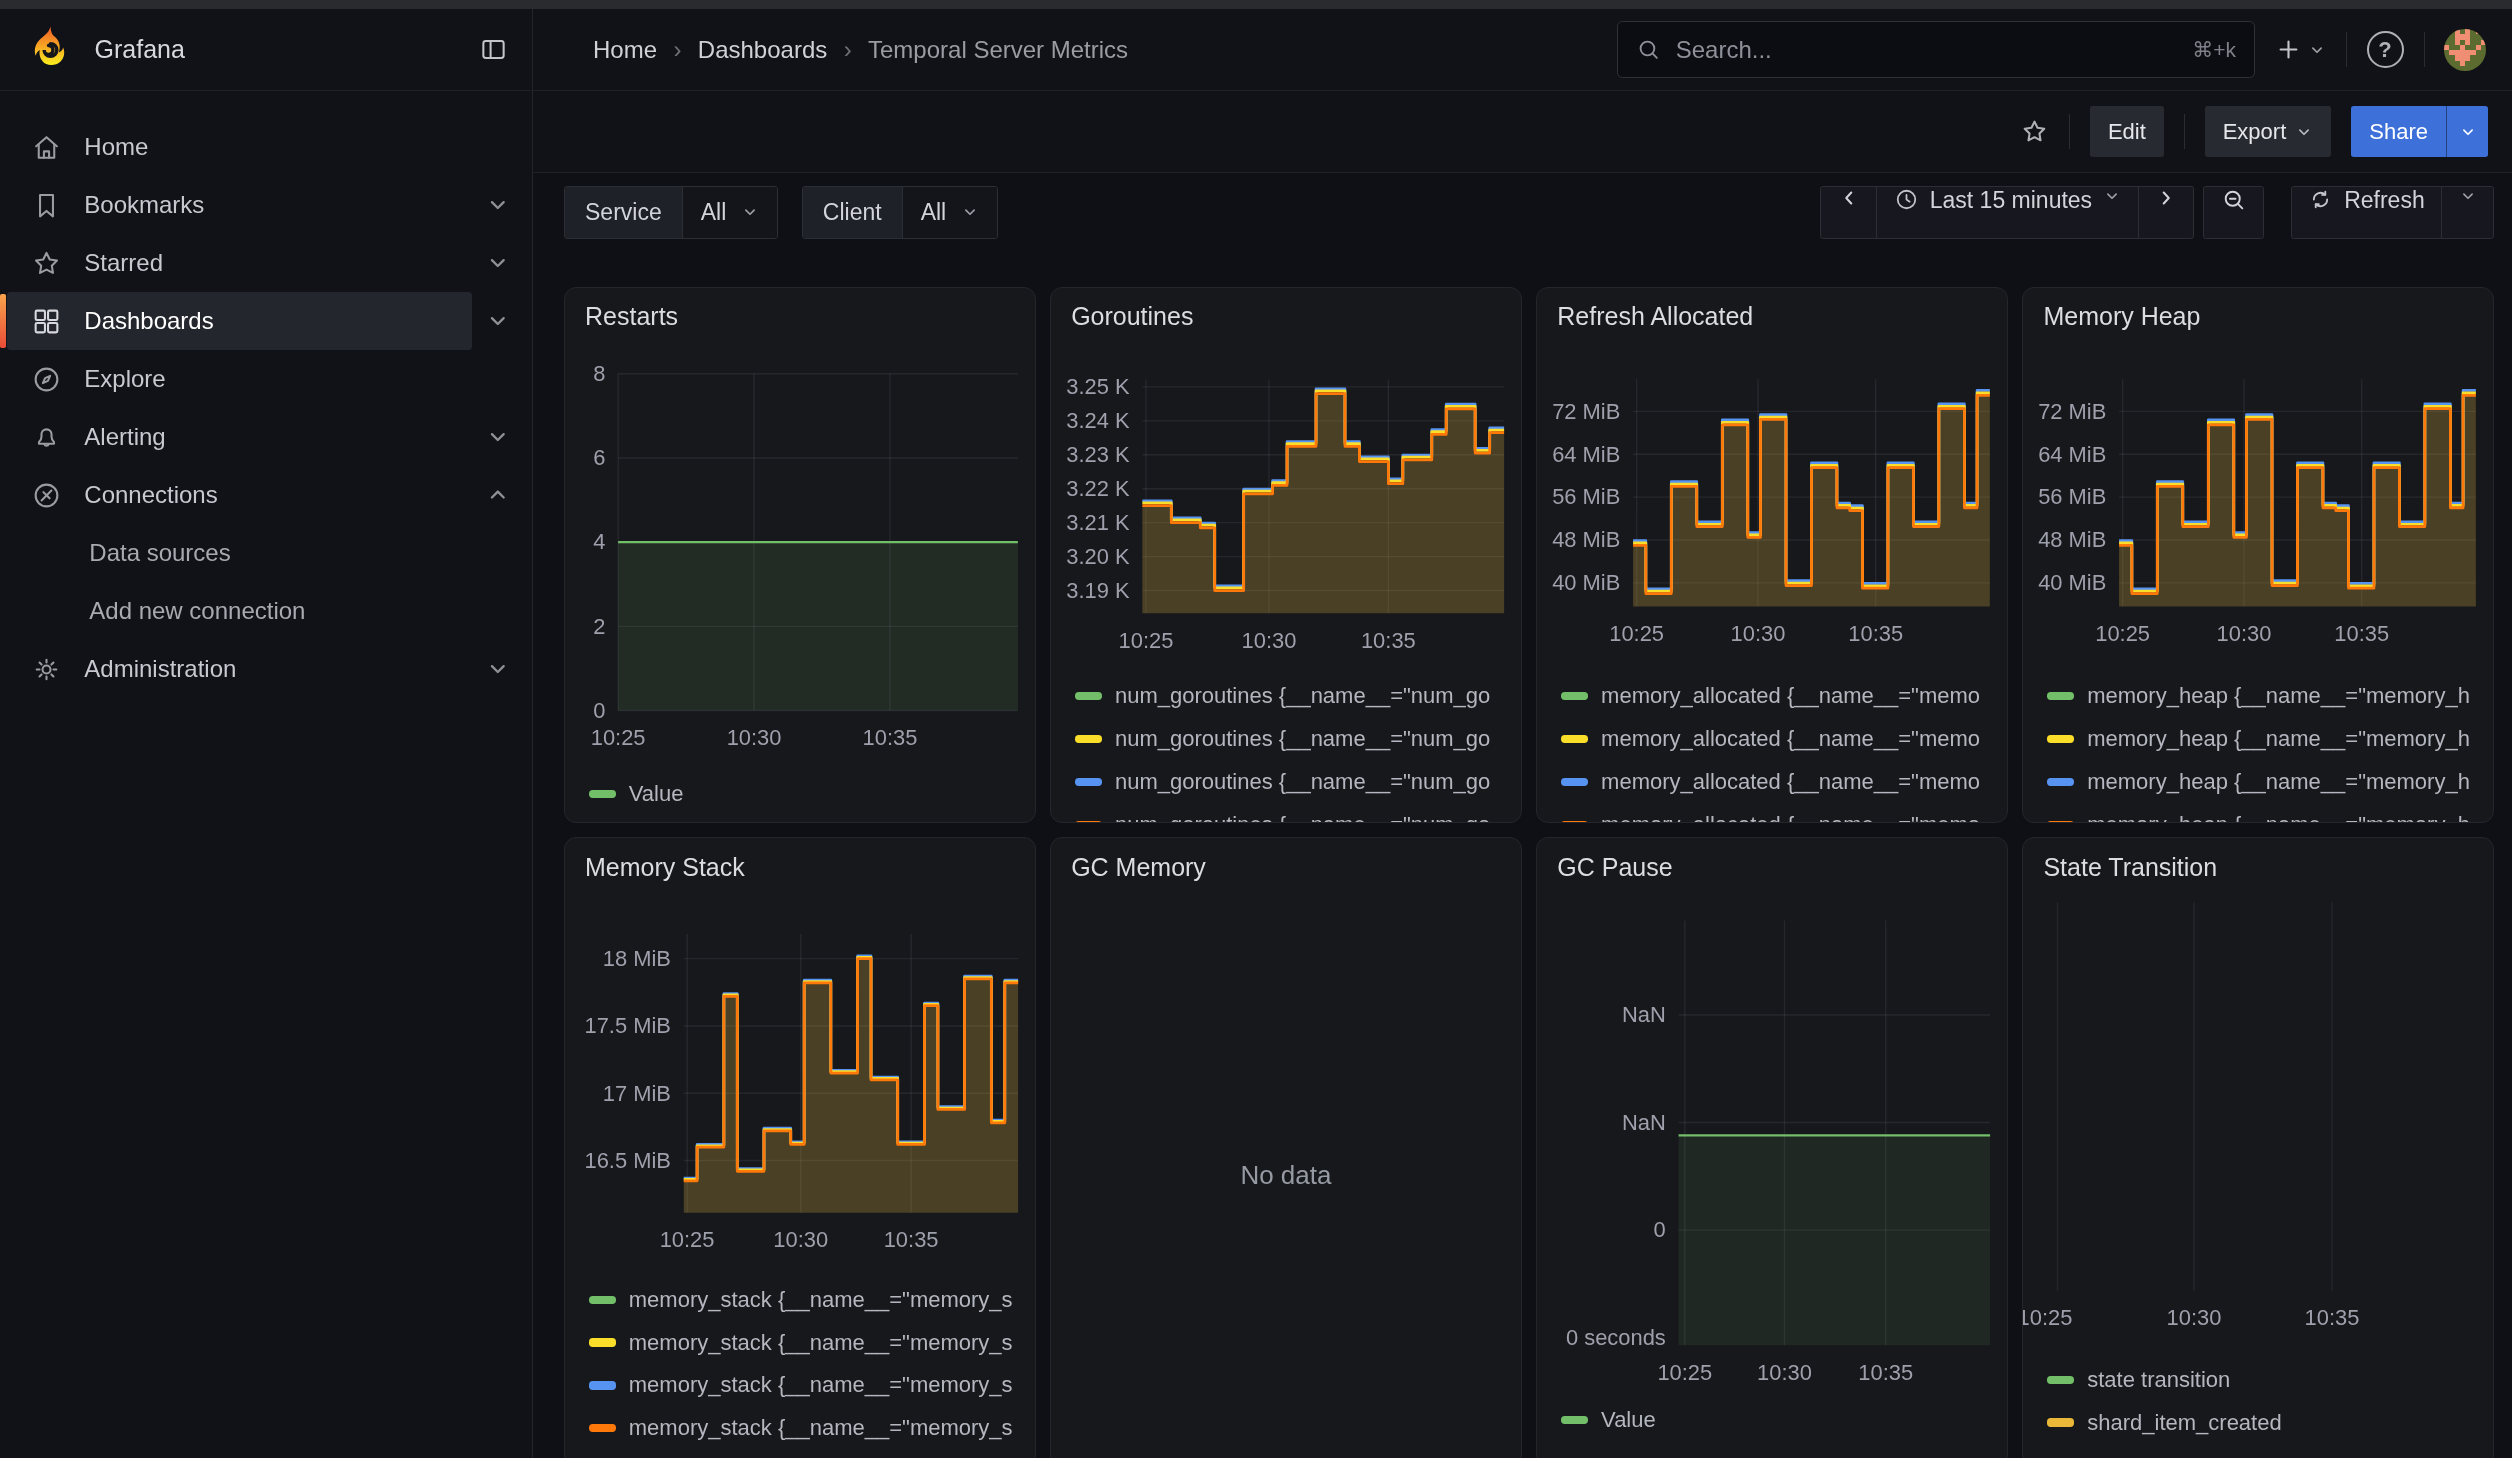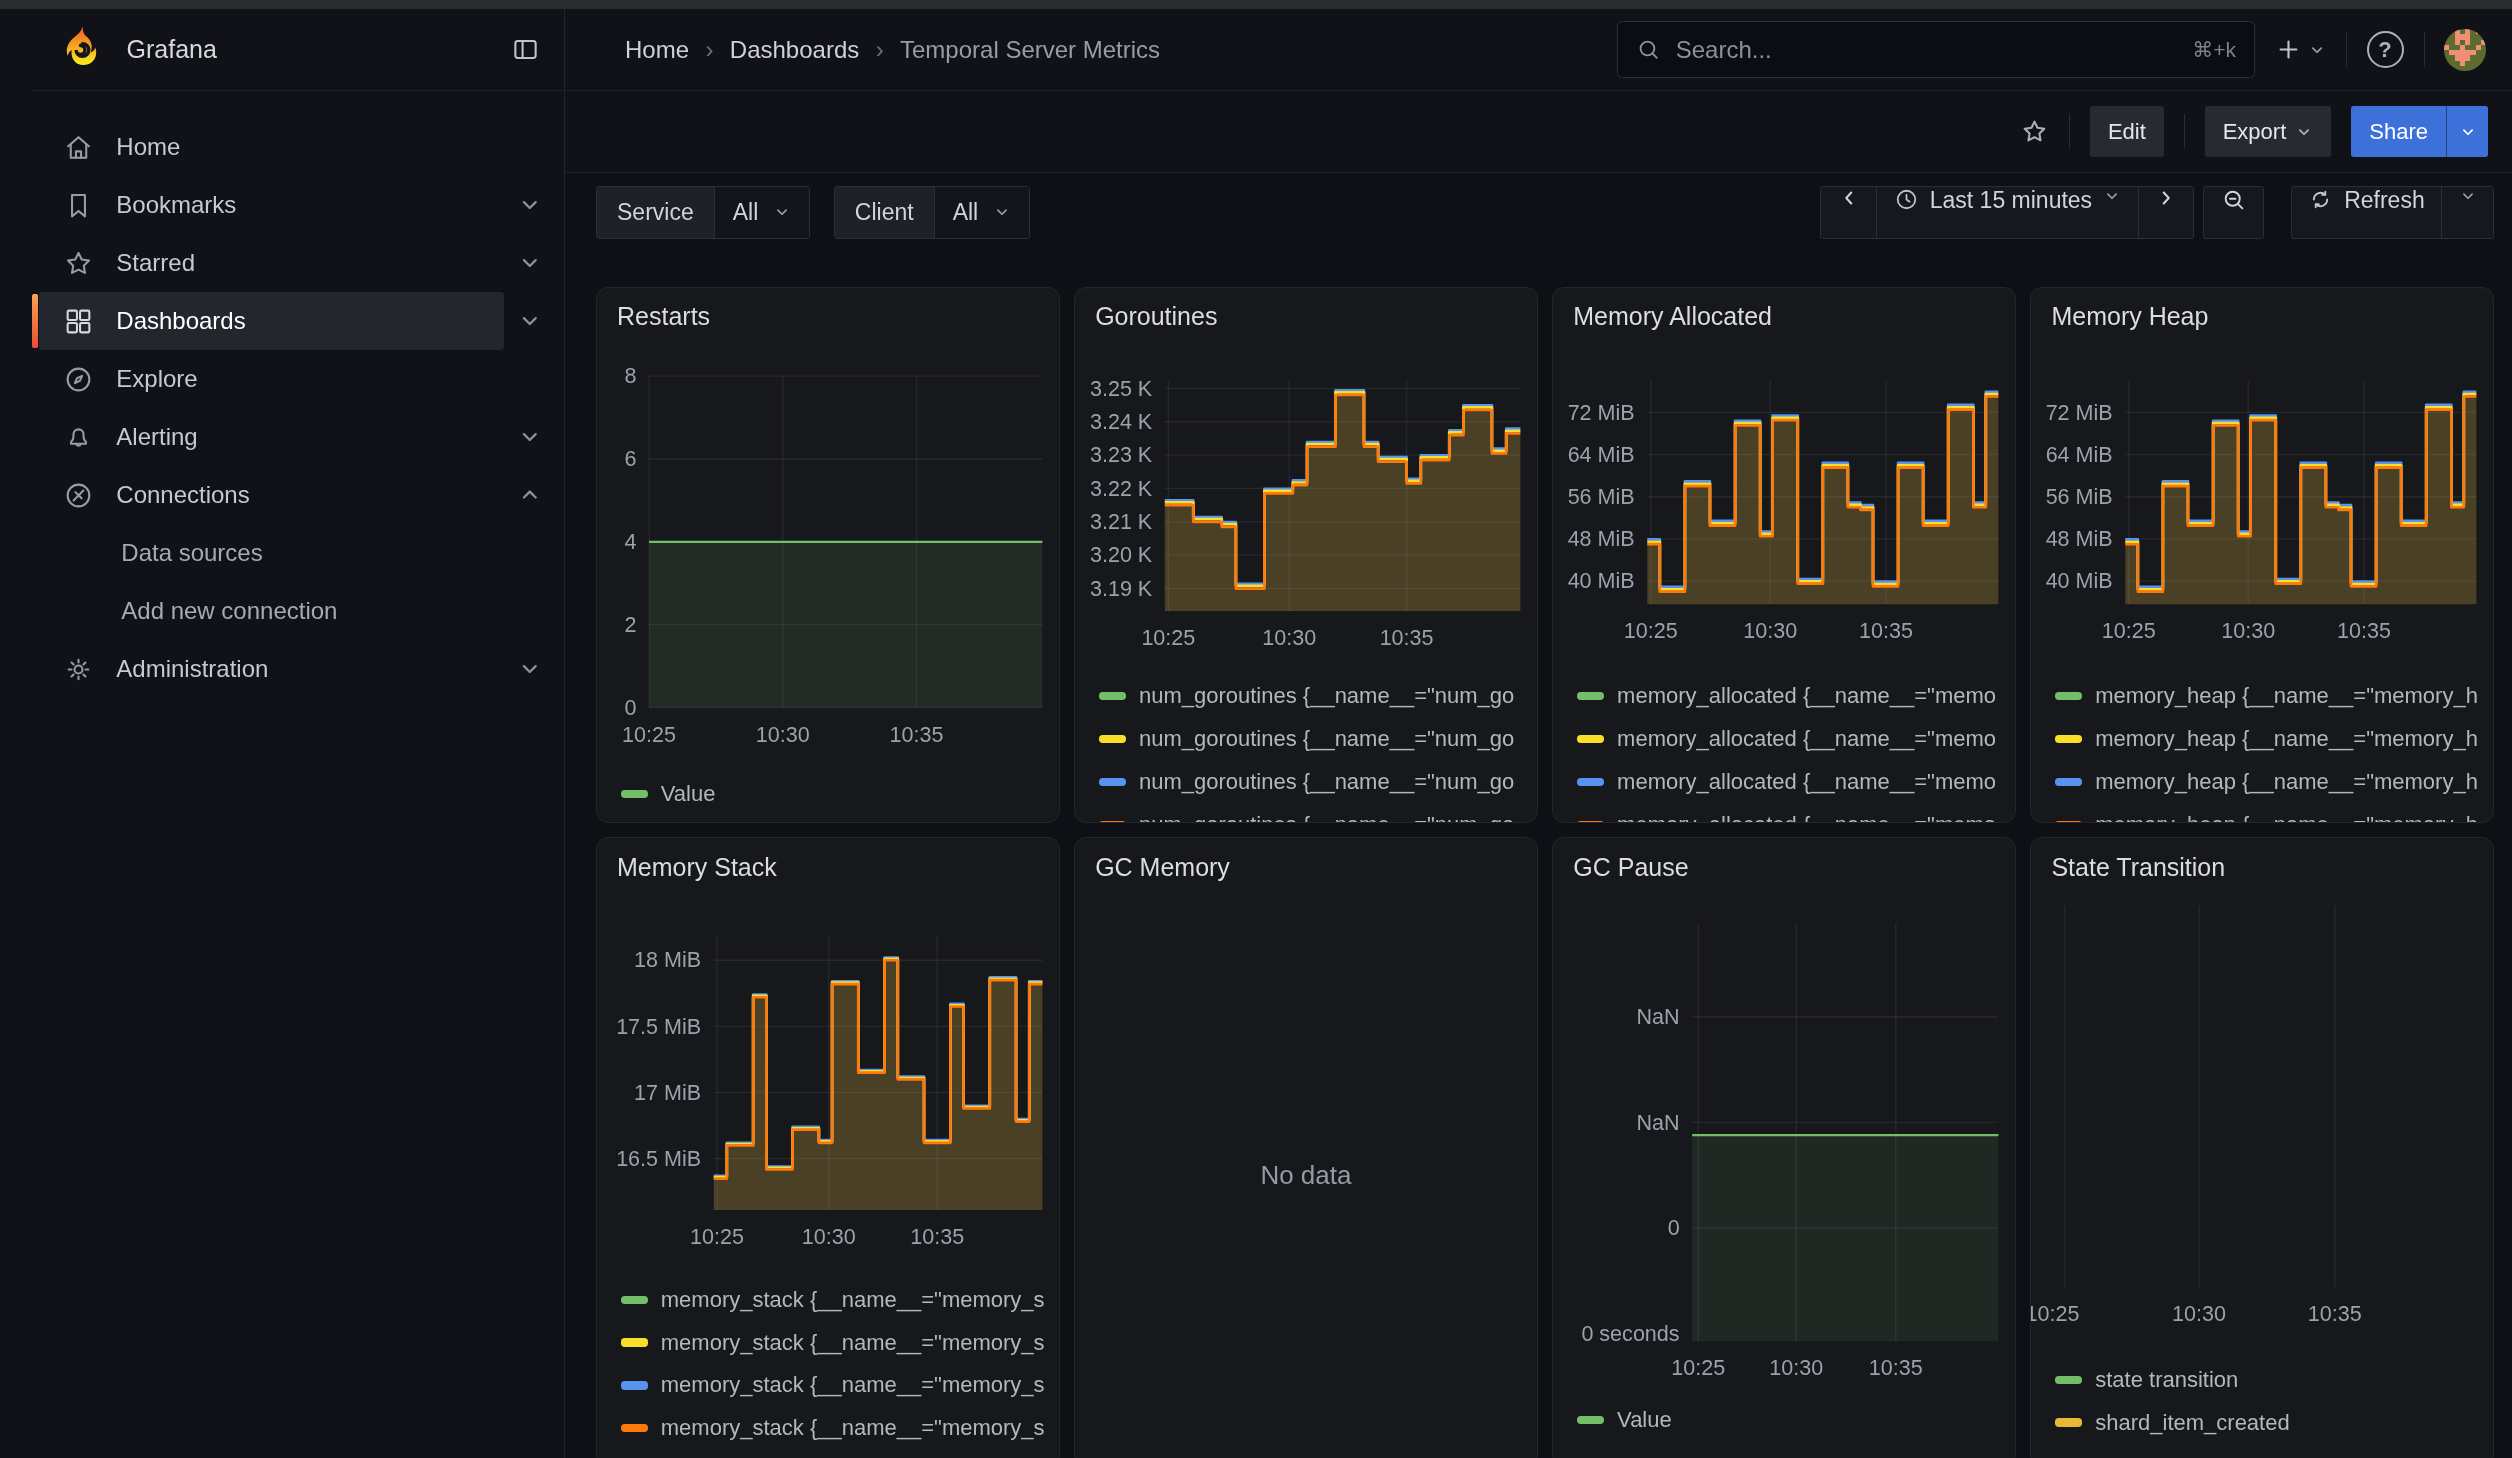--- a/index.html
+++ b/index.html
@@ -3,21 +3,21 @@
 <meta charset="utf-8">
 <style>
   * { box-sizing: border-box; margin: 0; padding: 0; }
   html,body { width:2512px; height:1458px; overflow:hidden; }
   body {
     background:#111217; color:#CCCCDC;
     font-family:"Liberation Sans", sans-serif;
     font-size:24px;
   }
   .top-strip { height:9px; background:#2A2B2F; }
-  .app { height:1449px; display:flex; flex-direction:column;margin-left:32px; }
+  .app { height:1449px; display:flex; flex-direction:column; }
 
   
   .header-row { height:82px; flex:none; display:flex; background:#111217; border-bottom:0.9px solid #1F2126; }
   .brand-cell { width:533px; flex:none; display:flex; align-items:center; gap:20px; padding:0 24px 0 25.6px; border-right:0.9px solid #24252B; }
   .brand-text { font-size:25px; font-weight:500; color:#D8D9DE; }
   .dock-btn { margin-left:auto; color:#C2C4CB; background:none; border:none; cursor:pointer; display:flex; }
   .header-main { flex:1; display:flex; align-items:center; padding-left:60px; padding-right:25.6px; min-width:0; }
   .breadcrumb { display:flex; align-items:center; gap:16.4px; font-size:24px; white-space:nowrap; }
   .crumb { color:#D0D1D8; }
   .crumb.current { color:#9A9CA3; }
@@ -478,21 +478,21 @@
                   <span class="swatch" style="background: rgb(87, 148, 242);"></span>
                   <span class="legend-label">num_goroutines {__name__="num_go</span>
                 </div>
                 <div class="legend-row">
                   <span class="swatch" style="background: rgb(255, 120, 10);"></span>
                   <span class="legend-label">num_goroutines {__name__="num_go</span>
                 </div>
               </div>
           </section>
           <section class="panel">
-            <h2 class="panel-title">Memory Allocated</h2>
+            <h2 class="panel-title">Refresh Allocated</h2>
             <svg class="chart" width="470" height="365" viewBox="0 0 514 400" style="height: 365px;font-size:26px">
                 <line x1="105" y1="135.23584905660377" x2="496" y2="135.23584905660377" stroke="rgba(204,204,220,0.09)" stroke-width="1.5"></line>
                 <text x="91" y="143.23584905660377" fill="#9EA0AC" font-size="24" text-anchor="end" font-family="Liberation Sans, sans-serif">72 MiB</text>
                 <line x1="105" y1="182.2169811320755" x2="496" y2="182.2169811320755" stroke="rgba(204,204,220,0.09)" stroke-width="1.5"></line>
                 <text x="91" y="190.2169811320755" fill="#9EA0AC" font-size="24" text-anchor="end" font-family="Liberation Sans, sans-serif">64 MiB</text>
                 <line x1="105" y1="229.19811320754718" x2="496" y2="229.19811320754718" stroke="rgba(204,204,220,0.09)" stroke-width="1.5"></line>
                 <text x="91" y="237.19811320754718" fill="#9EA0AC" font-size="24" text-anchor="end" font-family="Liberation Sans, sans-serif">56 MiB</text>
                 <line x1="105" y1="276.1792452830189" x2="496" y2="276.1792452830189" stroke="rgba(204,204,220,0.09)" stroke-width="1.5"></line>
                 <text x="91" y="284.1792452830189" fill="#9EA0AC" font-size="24" text-anchor="end" font-family="Liberation Sans, sans-serif">48 MiB</text>
                 <line x1="105" y1="323.16037735849056" x2="496" y2="323.16037735849056" stroke="rgba(204,204,220,0.09)" stroke-width="1.5"></line>

